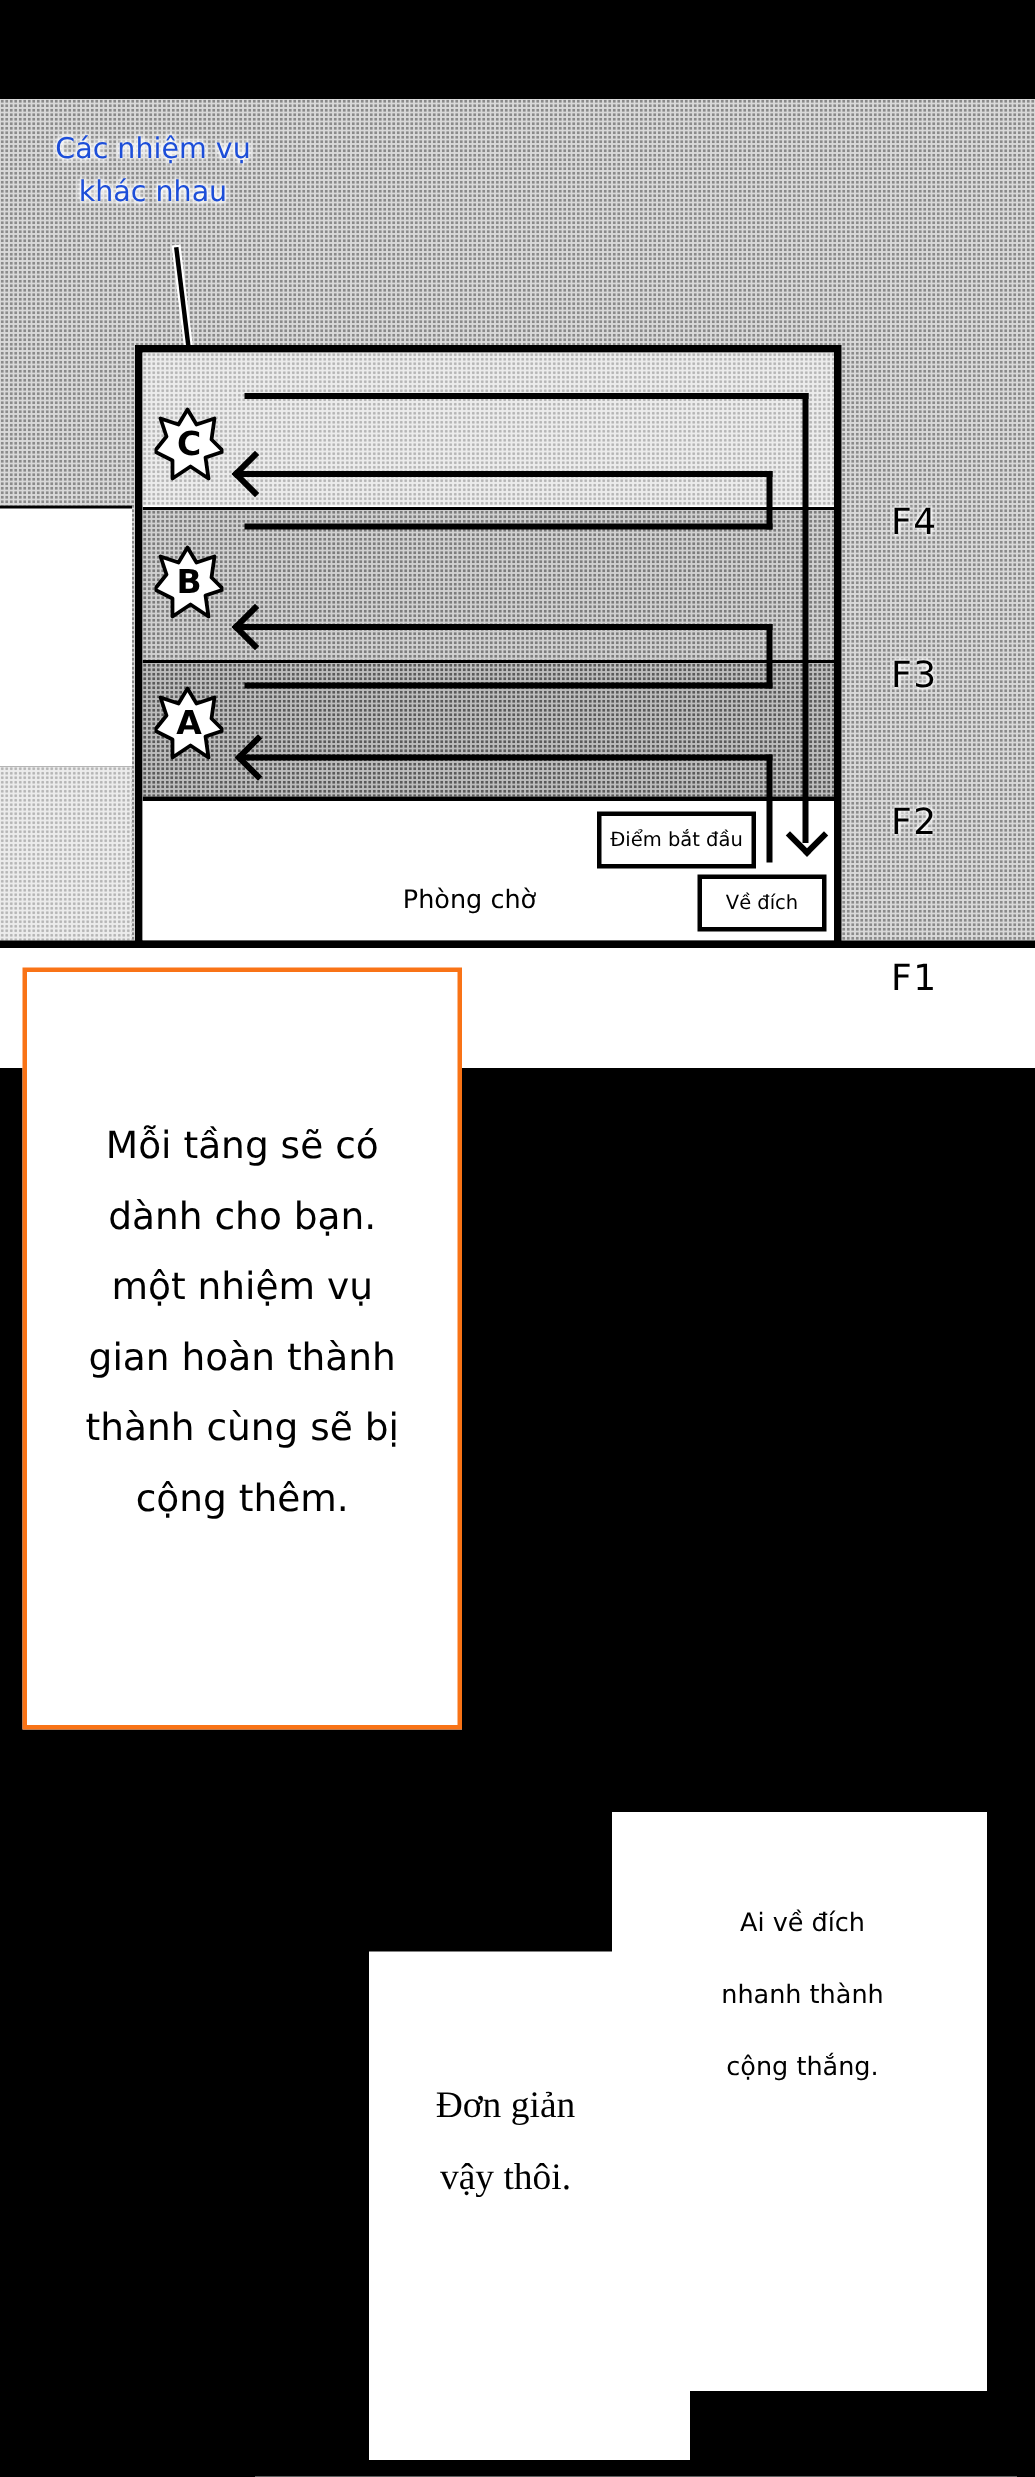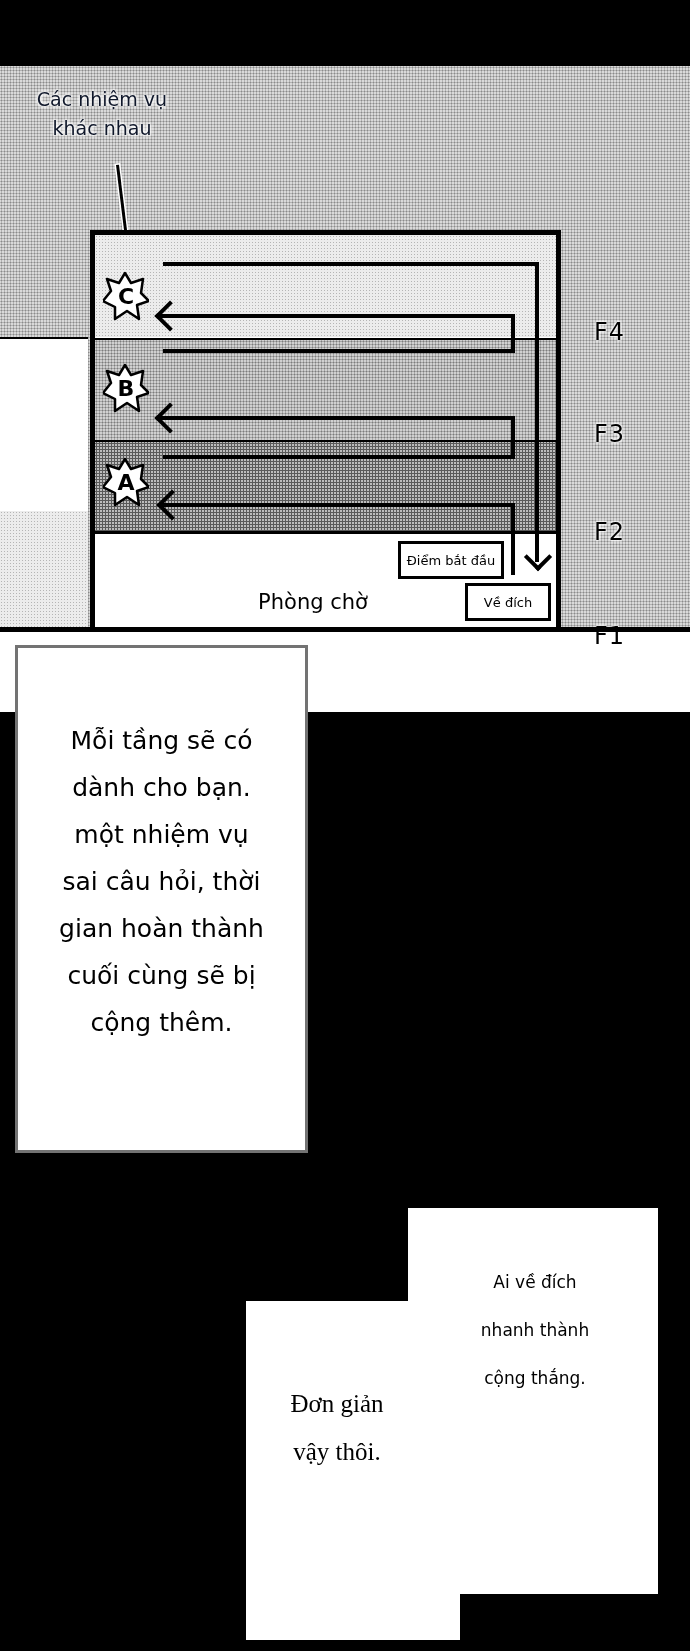--- a/index.html
+++ b/index.html
@@ -55,50 +55,51 @@
   }
   .mission-letter {
     position: absolute; left: 0; top: 0; width: 46px; height: 50px;
     display: flex; align-items: center; justify-content: center;
     font-family: "DejaVu Sans", sans-serif; font-size: 22px; font-weight: bold; color: #000;
   }
   .floor-label {
     position: absolute; font-family: "DejaVu Sans", sans-serif;
     font-size: 24px; color: #000; letter-spacing: 1px;
     text-shadow: 0 0 3px #fff, 0 0 3px #fff, 0 0 3px #fff;
+    margin-top: 16px;
   }
   .callout {
     left: 22px; top: 85px; width: 160px;
     font-family: "DejaVu Sans", sans-serif; font-size: 19px; line-height: 29px;
-    text-align: center; color: #0f172a;
+    text-align: center; color: #1d4ed8;
     text-shadow: 0 0 3px #fff, 0 0 3px #fff, 0 0 4px #fff, 0 0 4px #fff;
   }
   .callout-line {
     left: 116px; top: 165px; width: 3px; height: 108px; background: #000;
     transform: rotate(-7deg); transform-origin: top left;
     box-shadow: 0 0 0 1.5px #fff;
   }
   .label-box {
     position: absolute; border: 3px solid #000; background: #fff;
     font-family: "DejaVu Sans", sans-serif; font-size: 13px; color: #000;
     display: flex; align-items: center; justify-content: center;
   }
   .waiting-room {
     position: absolute; left: 118px; top: 56px; width: 200px; text-align: center;
-    font-family: "DejaVu Sans", sans-serif; font-size: 21px; color: #000;
+    font-family: "DejaVu Sans", sans-serif; font-size: 17px; color: #000;
   }
   .panel-divider { left: 0; top: 627px; width: 690px; height: 5px; background: #000; }
   .black-bg { left: 0; top: 712px; width: 690px; height: 939px; background: #000; }
   .narration {
     background: #fff; color: #000;
     font-family: "DejaVu Sans", sans-serif; text-align: center;
   }
   .box-1 {
     left: 15px; top: 645px; width: 287px; height: 502px;
-    border: 3px solid #737373;
+    border: 3px solid #f97316;
     display: flex; align-items: center; justify-content: center;
     font-size: 25px; line-height: 47px; padding-top: 0;
   }
   .box-1 .txt { margin-top: -36px; }
   .box-2a { left: 408px; top: 1208px; width: 250px; height: 386px; }
   .box-2b { left: 246px; top: 1301px; width: 214px; height: 339px; }
   .box-2c { left: 408px; top: 1301px; width: 250px; height: 293px; }
   .txt-2a {
     left: 420px; top: 1258px; width: 230px; font-size: 17px; line-height: 48px;
   }
@@ -182,23 +183,22 @@
 
 <div class="abs panel-divider"></div>
 
 <div class="abs black-bg"></div>
 
 <div class="abs narration box-1">
   <div class="txt">
     <div>Mỗi tầng sẽ có</div>
     <div>dành cho bạn.</div>
     <div>một nhiệm vụ</div>
-    <div>sai câu hỏi, thời</div>
     <div>gian hoàn thành</div>
-    <div>cuối cùng sẽ bị</div>
+    <div>thành cùng sẽ bị</div>
     <div>cộng thêm.</div>
   </div>
 </div>
 
 <div class="abs narration box-2a"></div>
 <div class="abs narration box-2b"></div>
 <div class="abs narration box-2c"></div>
 
 <div class="abs narration txt-2a" style="background:transparent;">
   <div>Ai về đích</div>

